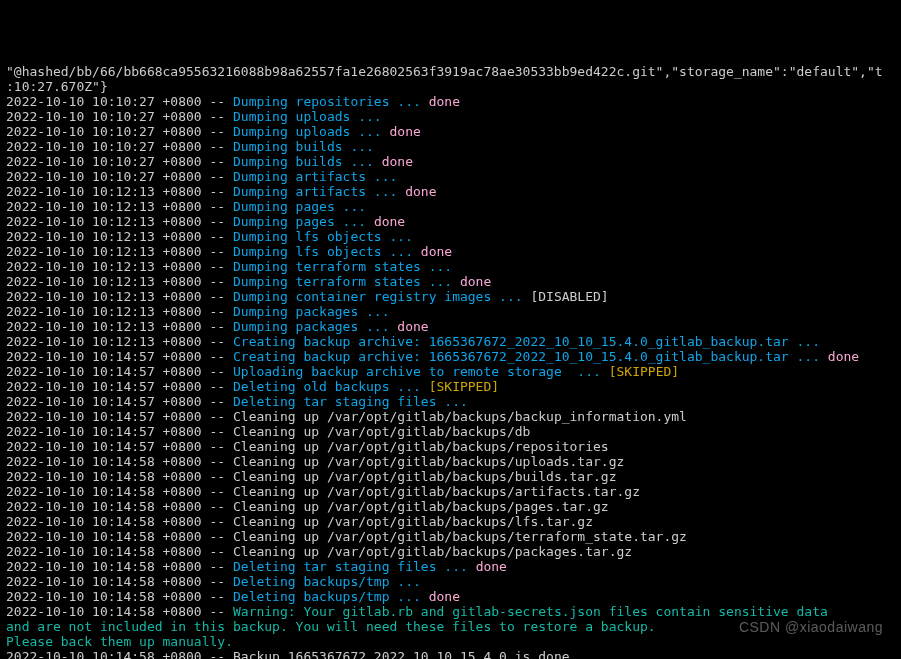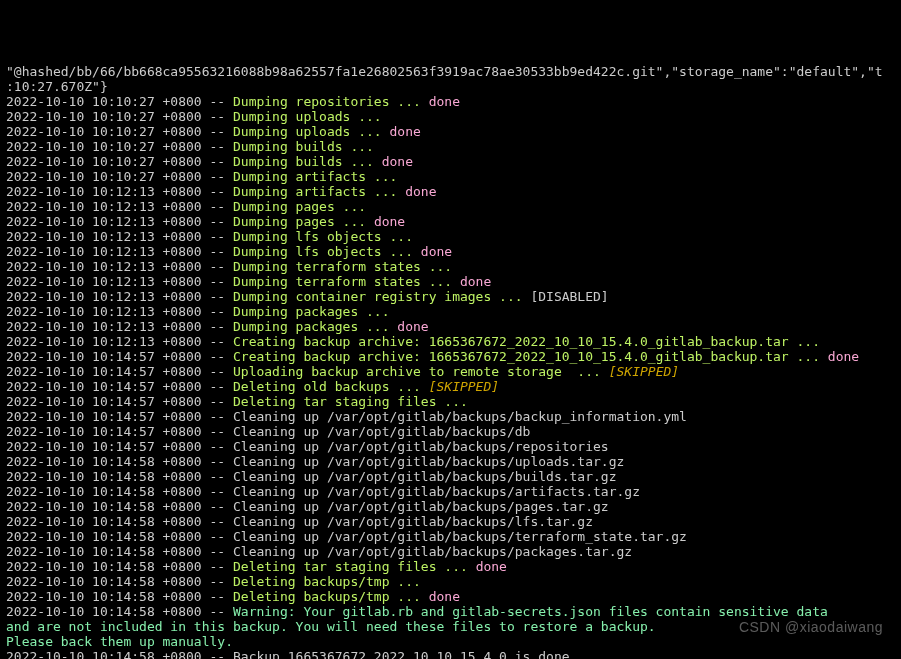--- a/index.html
+++ b/index.html
@@ -11,24 +11,24 @@
     margin: 0;
     padding: 4px 6px;
     white-space: pre;
     overflow: hidden;
     width: 901px;
     height: 659px;
     box-sizing: border-box;
   }
   .ts { color: #ccc; text-align: center; }
   .sep { color: #ccc; }
-  .teal { color: #bef264; }
+  .teal { color: #0ea5e9; }
   .green { color: #f9a8d4; }
-  .yellow { color: #cfa500; font-style: italic; }
-  .red { color: #86efac; }
+  .yellow { color: #cfa500; }
+  .red { color: #14b8a6; }
   .gray { color: #ccc; }
   .line { display:block; height:15px; }
   .watermark {
     position: absolute;
     right: 18px;
     bottom: 24px;
     color: rgba(200,200,200,0.45);
     font-family: sans-serif;
     font-size: 14px;
     letter-spacing: 0.5px;

